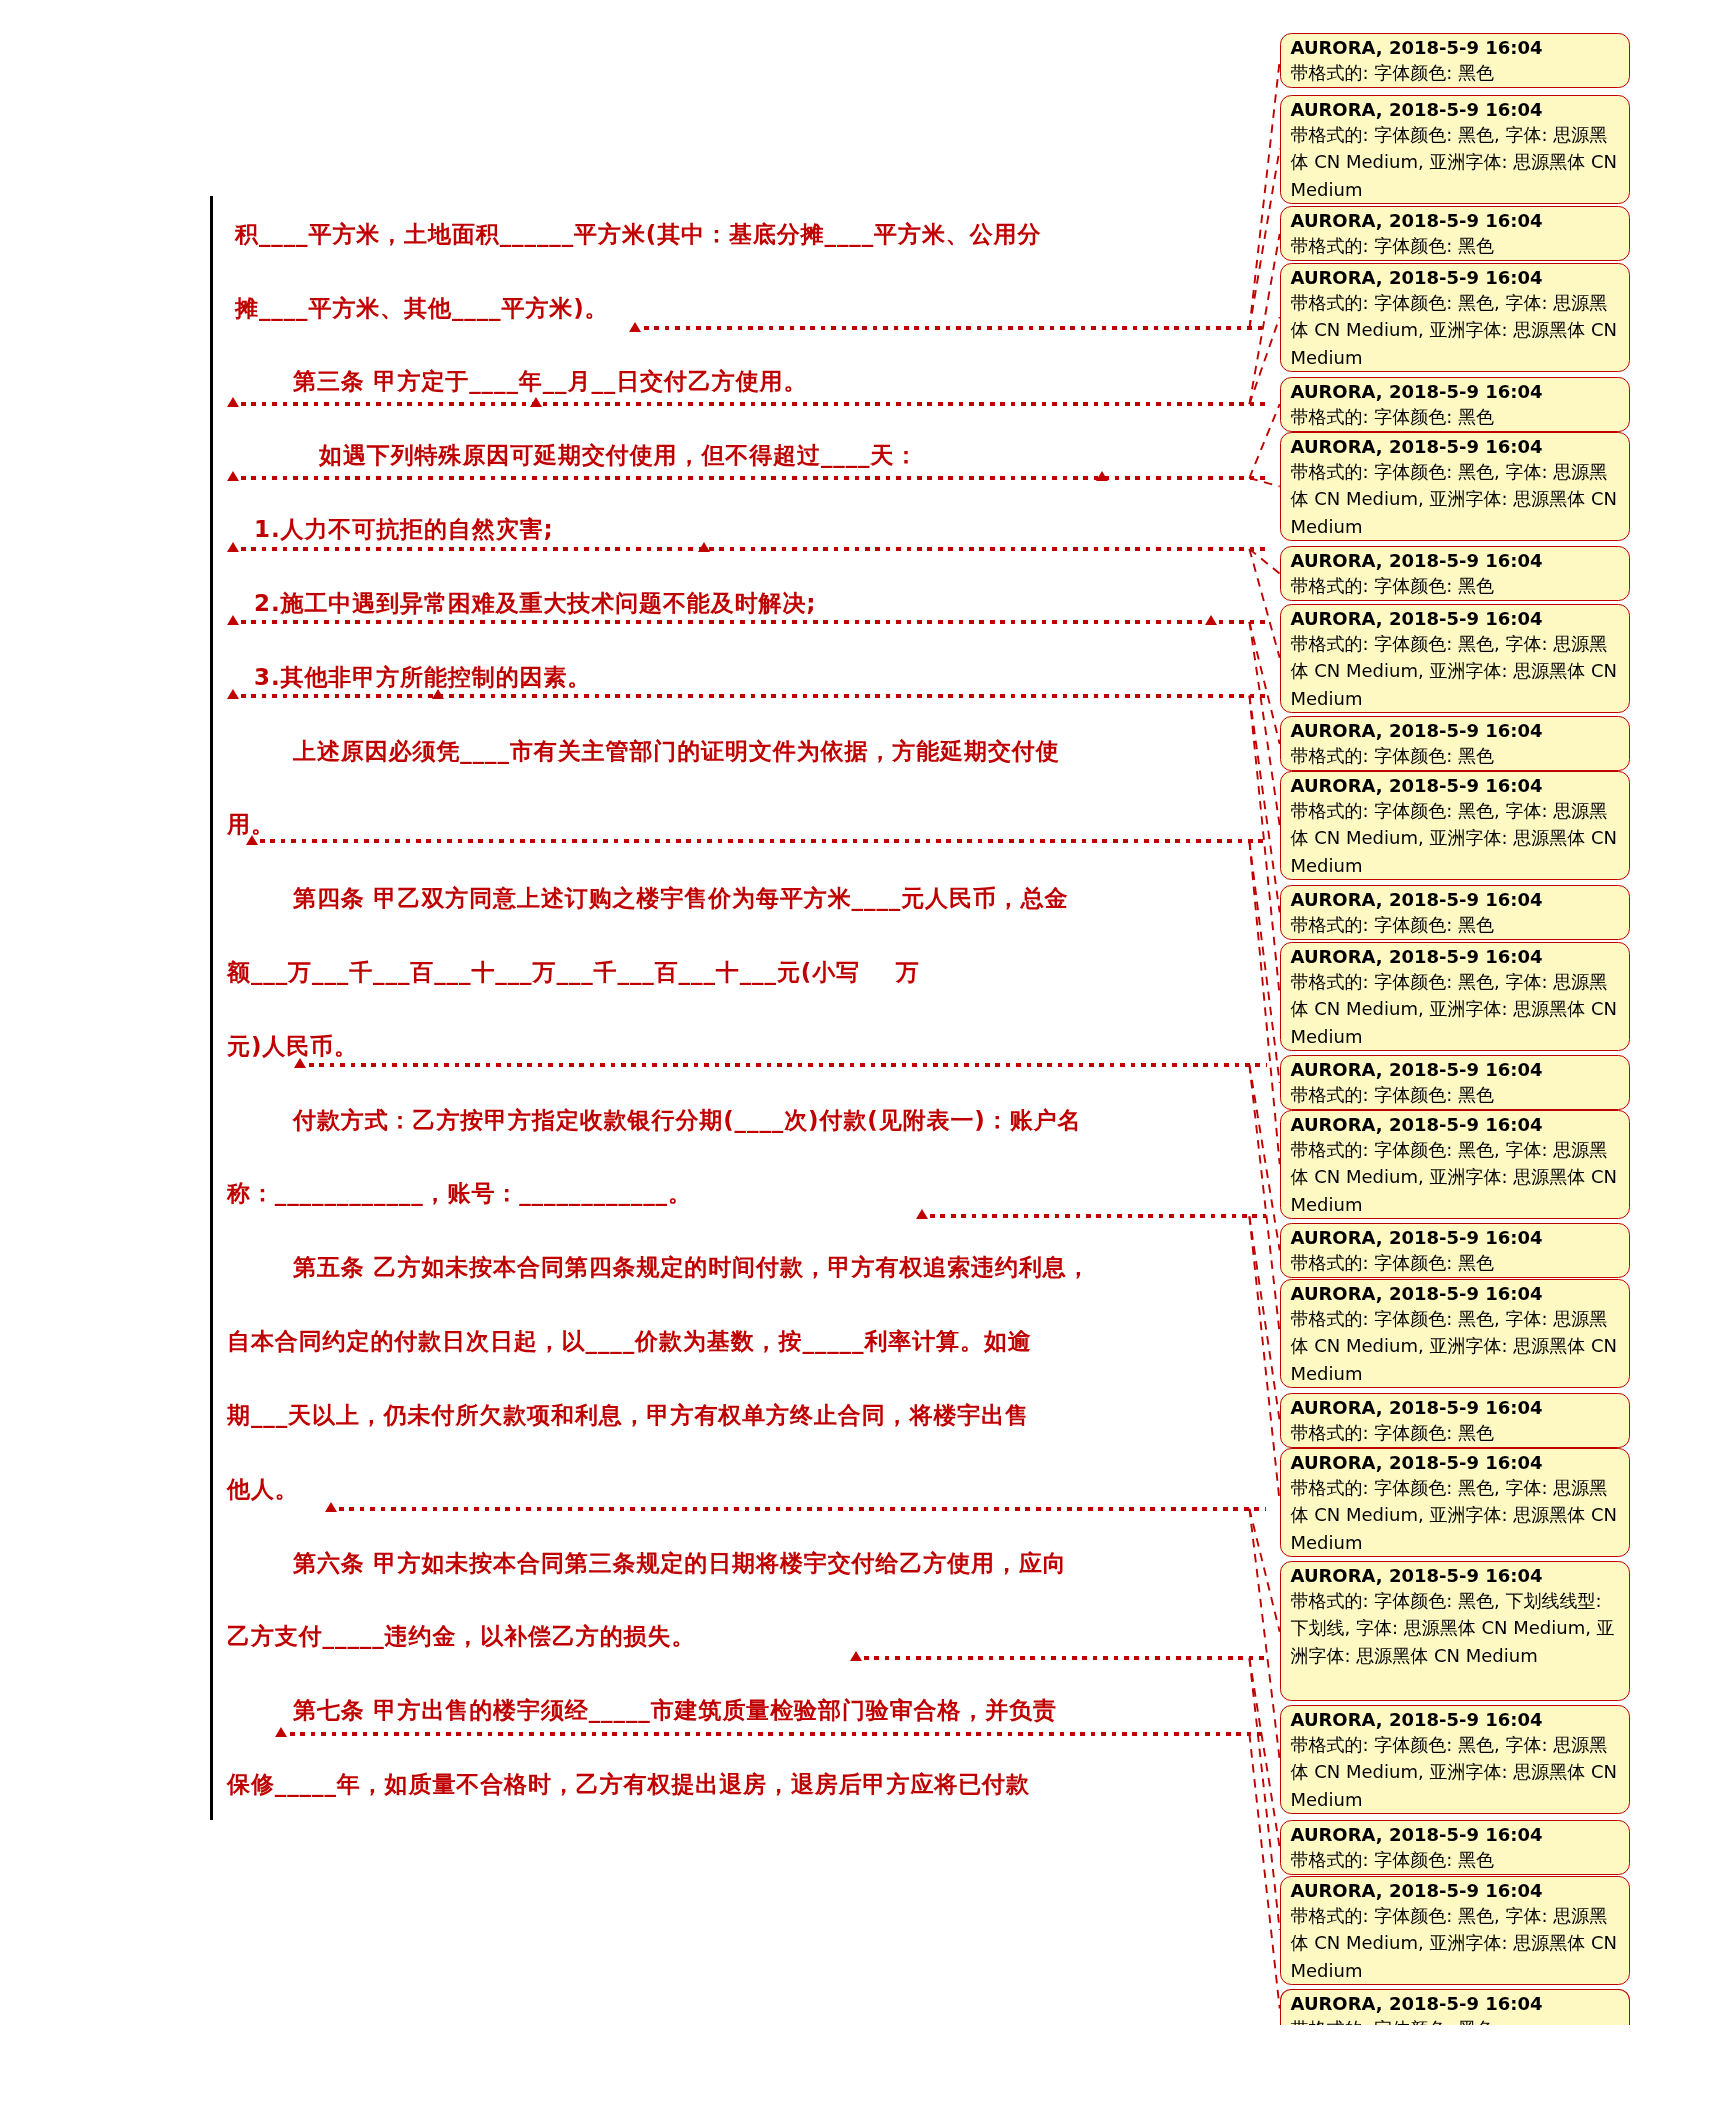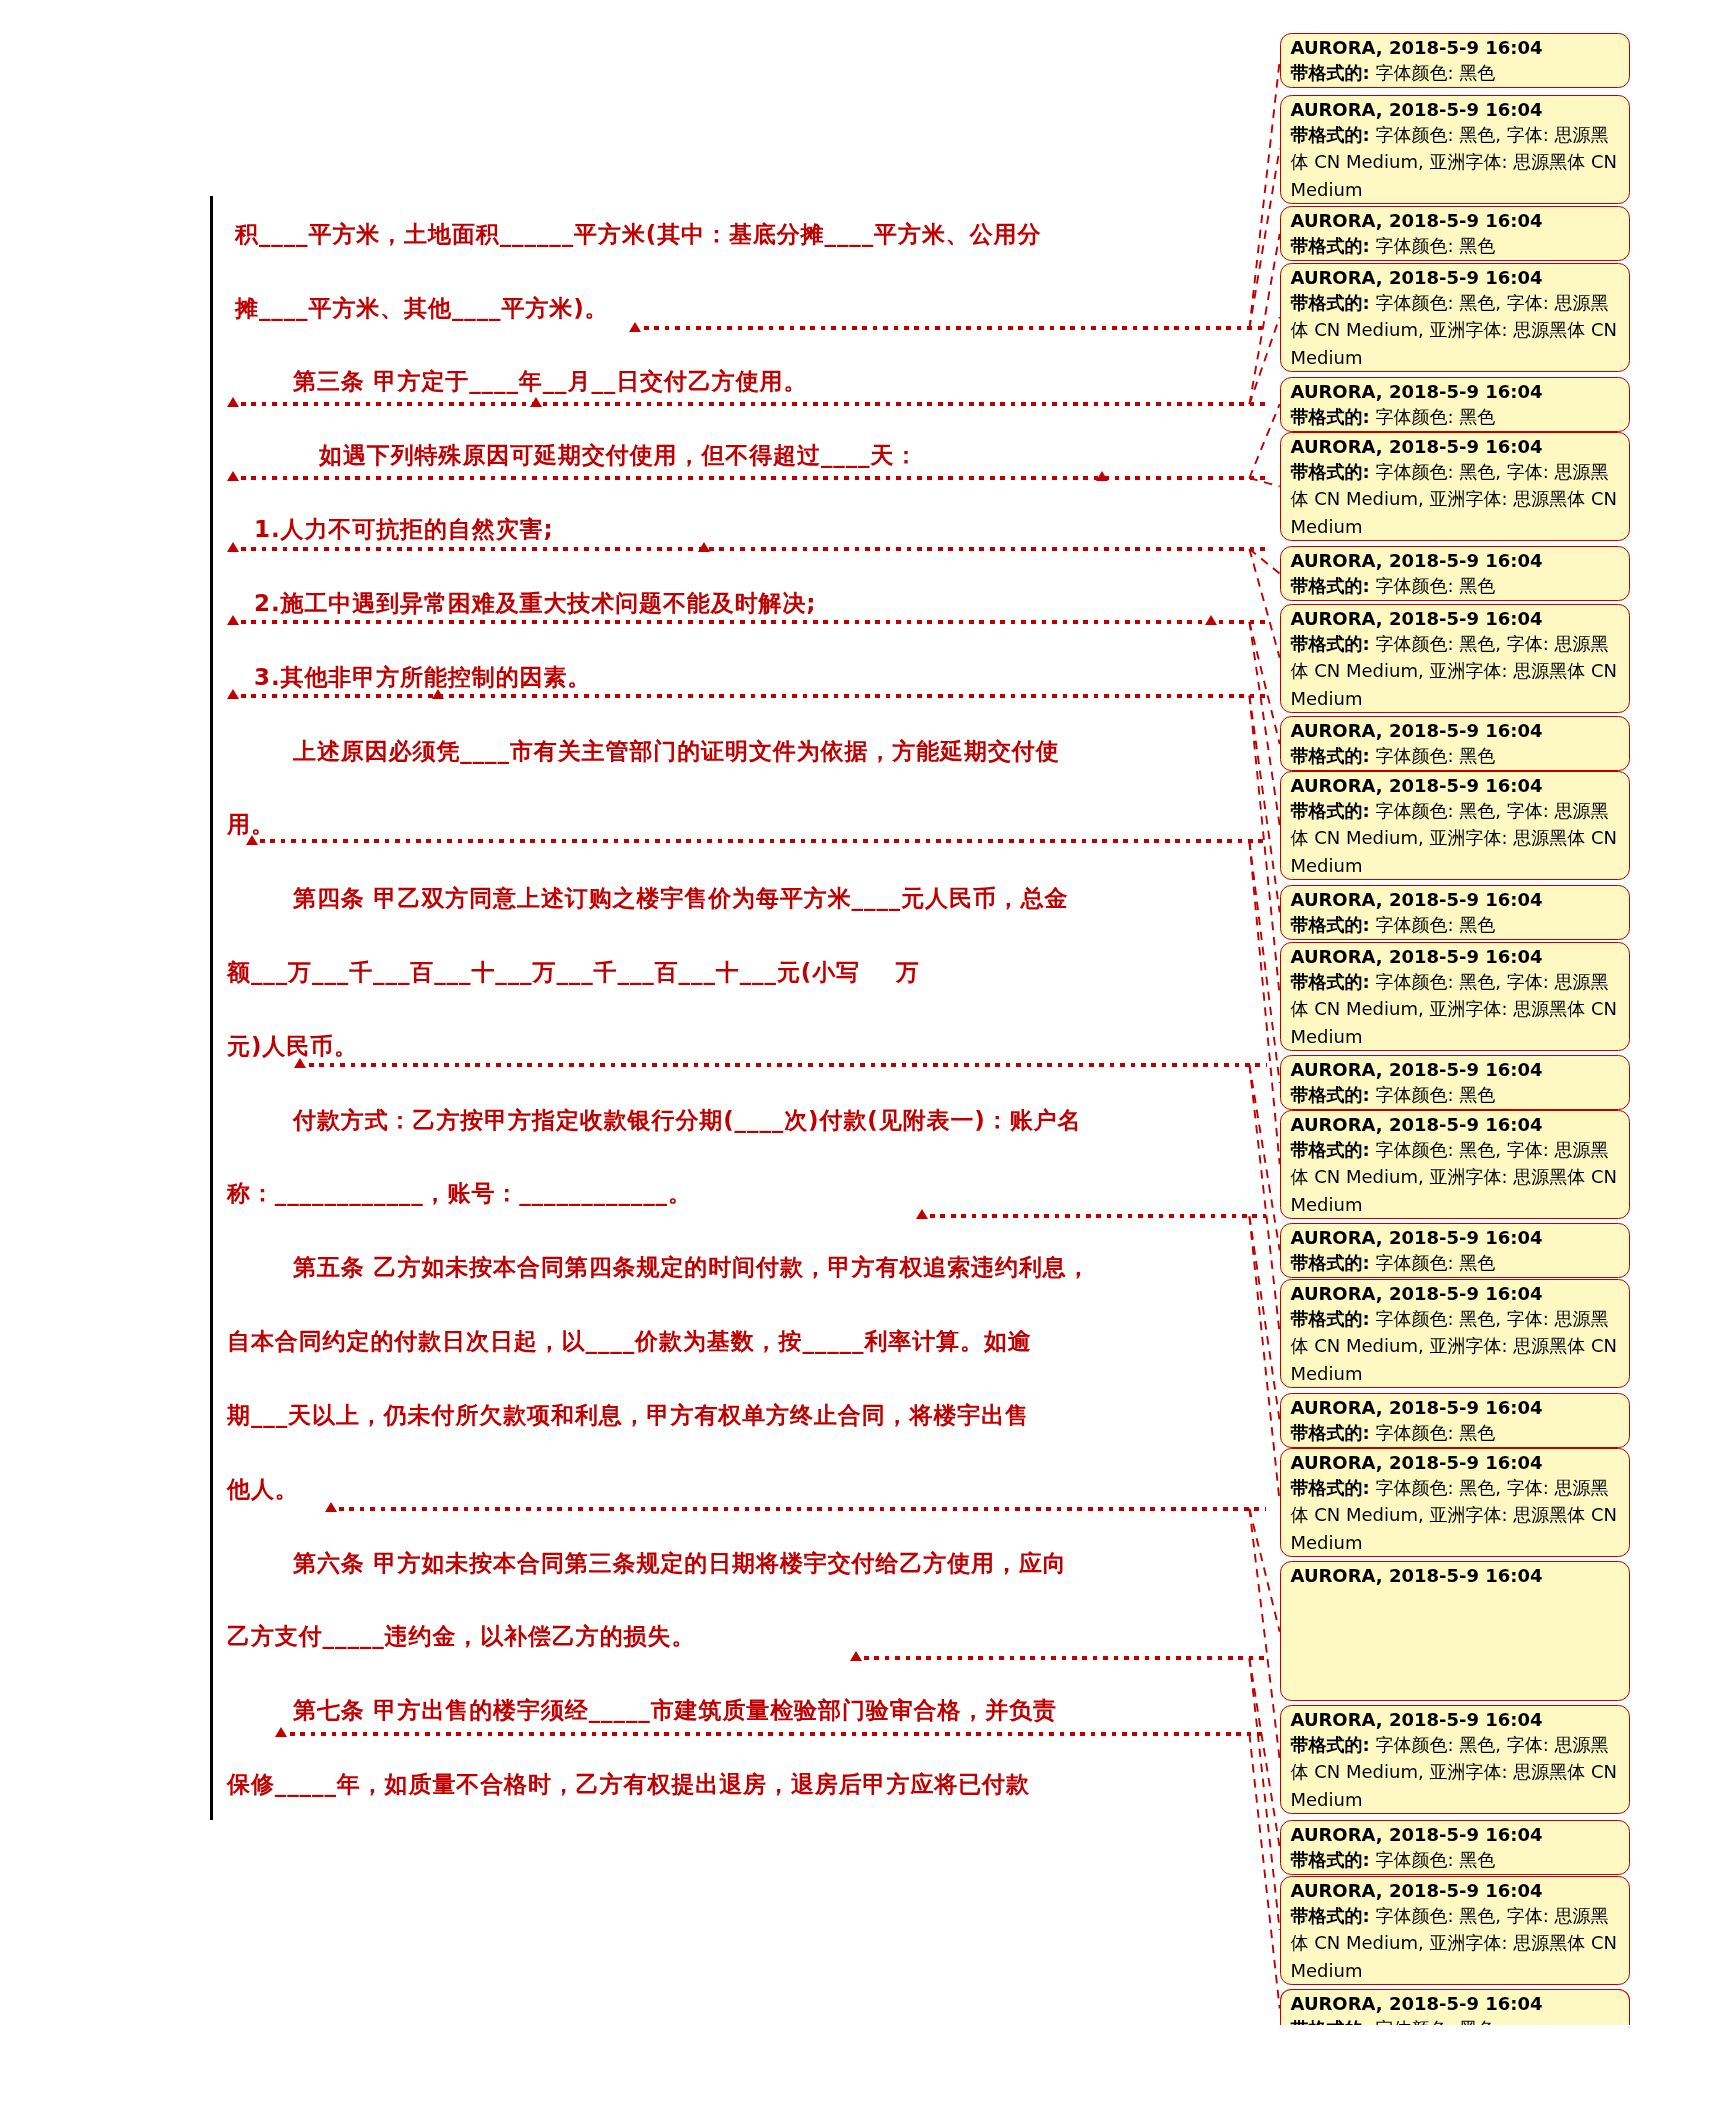--- a/index.html
+++ b/index.html
@@ -38,21 +38,21 @@
     position:absolute; left:1280px; width:350px; box-sizing:border-box;
     background:#fef9c3; border:1.9px solid #C00000; border-radius:11.4px;
     padding:2.8px 9.5px 1.9px 9.5px; overflow:hidden; color:#000;
   }
   .balloon.s  { height:55px; }
   .balloon.l  { height:109px; }
   .balloon.xl { height:140px; }
   .balloon.clipped { height:36px; border-bottom:none; border-radius:11.4px 11.4px 0 0; }
   .balloon .hdr { font-size:18px; font-weight:bold; line-height:22px; white-space:nowrap; }
   .balloon .bdy { font-size:18px; line-height:27.4px; }
-  .balloon .bdy .lbl { font-weight:bold;margin-top:28px; }
+  .balloon .bdy .lbl { font-weight:normal;margin-top:28px; }
 </style>
 </head>
 <body>
 
 <div class="page">
   <div class="change-bar" id="change-bar" style="left: 210px; top: 196px; height: 1624px;"></div>
   <div id="doc-layer">
       <div class="doc-line" style="left: 235px; top: 215px;"><span>积____平方米，土地面积______平方米(其中：基底分摊____平方米、公用分</span></div>
       <div class="doc-line" style="left: 235px; top: 289px;"><span>摊____平方米、其他____平方米)。</span></div>
       <div class="doc-line" style="left: 293px; top: 362px;"><span class="clause">第三条</span><span> 甲方定于____年__月__日交付乙方使用。</span></div>
@@ -200,20 +200,21 @@
       <div class="balloon s" style="top: 1393px;">
         <div class="hdr">AURORA, 2018-5-9  16:04</div>
         <div class="bdy"><span class="lbl">带格式的:</span><span>  字体颜色: 黑色</span></div>
       </div>
       <div class="balloon l" style="top: 1448px;">
         <div class="hdr">AURORA, 2018-5-9  16:04</div>
         <div class="bdy"><span class="lbl">带格式的:</span><span>  字体颜色: 黑色, 字体: 思源黑体 CN Medium, 亚洲字体: 思源黑体 CN Medium</span></div>
       </div>
       <div class="balloon xl" style="top: 1561px;">
         <div class="hdr">AURORA, 2018-5-9  16:04</div>
+        <div class="bdy"><span class="lbl">带格式的:</span><span>  字体颜色: 黑色, 下划线线型: 下划线, 字体: 思源黑体 CN Medium, 亚洲字体: 思源黑体 CN Medium</span></div>
       </div>
       <div class="balloon l" style="top: 1705px;">
         <div class="hdr">AURORA, 2018-5-9  16:04</div>
         <div class="bdy"><span class="lbl">带格式的:</span><span>  字体颜色: 黑色, 字体: 思源黑体 CN Medium, 亚洲字体: 思源黑体 CN Medium</span></div>
       </div>
       <div class="balloon s" style="top: 1820px;">
         <div class="hdr">AURORA, 2018-5-9  16:04</div>
         <div class="bdy"><span class="lbl">带格式的:</span><span>  字体颜色: 黑色</span></div>
       </div>
       <div class="balloon l" style="top: 1876px;">

